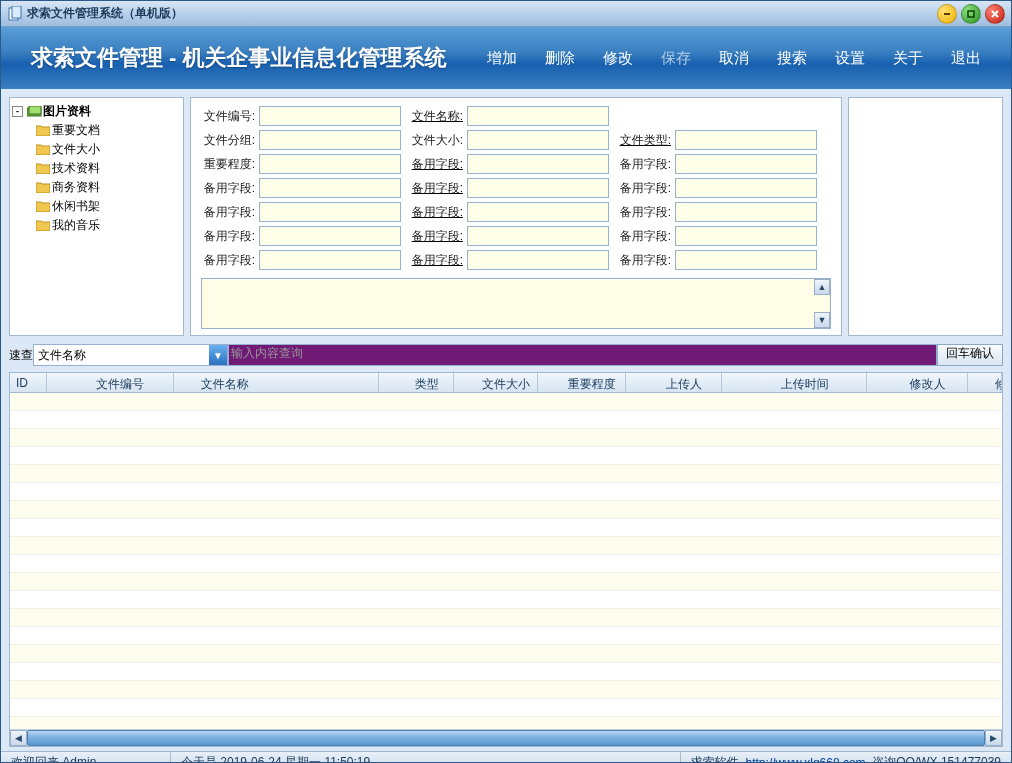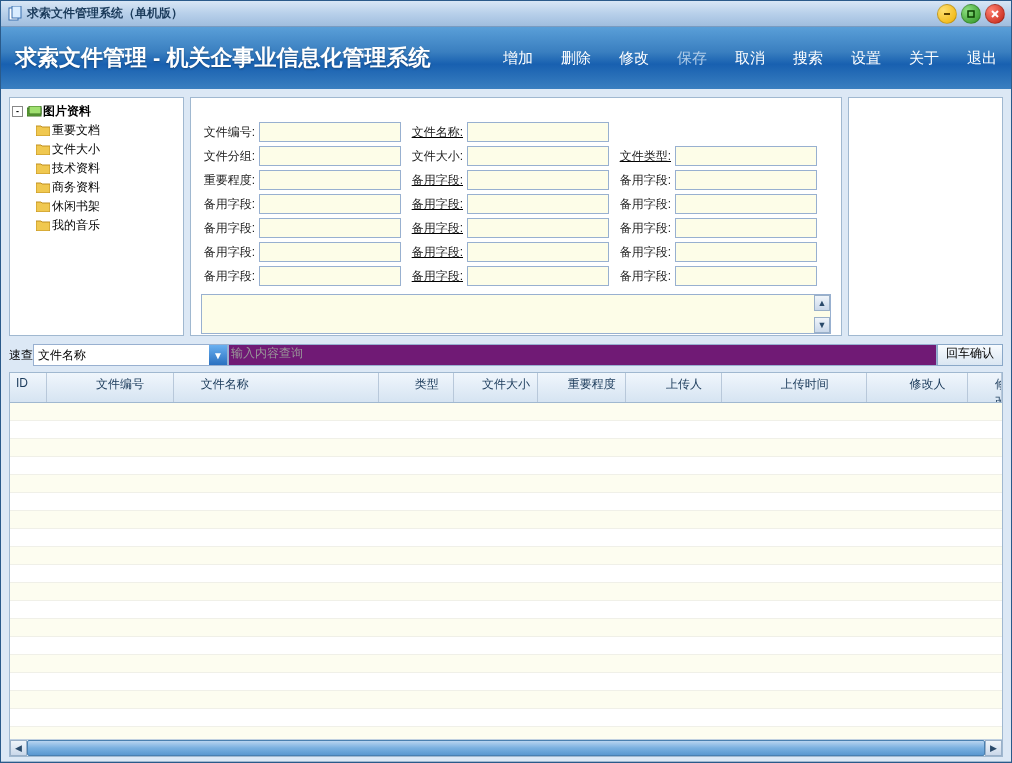--- a/index.html
+++ b/index.html
@@ -35,21 +35,21 @@
 }
 .win-btn.min { background: radial-gradient(circle at 30% 30%, #ffe070, #f0b000); }
 .win-btn.max { background: radial-gradient(circle at 30% 30%, #8ee080, #2a9020); }
 .win-btn.close { background: radial-gradient(circle at 30% 30%, #ff8070, #c02010); }
 
 .header-banner {
   height: 62px;
   background: linear-gradient(to bottom, #5a9fd8 0%, #3a7fc0 40%, #1860b0 60%, #3a7fc0 100%);
   display: flex;
   align-items: center;
-  padding: 0 14px;
+  padding: 0 30px;
   color: #fff;
 }
 .header-banner .main-title {
   font-size: 22px; font-weight: bold;
   text-shadow: 0 1px 2px rgba(0,0,0,0.3);
 }
 .header-banner .menu-bar {
   margin-left: auto;
   display: flex;
   gap: 28px;
@@ -77,21 +77,21 @@
 .tree-children { margin-left: 24px; }
 .tree-toggle { width: 11px; height: 11px; border: 1px solid #888; font-size: 9px; line-height: 9px; text-align: center; background: #fff; margin-right: 2px; }
 .folder-icon { width: 14px; height: 11px; display: inline-block; }
 .folder-icon svg { display: block; }
 .tree-label { color: #000; }
 
 .form-panel {
   flex: 1;
   background: #fff;
   border: 1px solid #a0b8d0;
-  padding: 24px 10px 6px 10px;
+  padding: 8px 10px 6px 10px;
   display: flex;
   flex-direction: column;
 }
 .form-grid {
   display: flex;
   flex-wrap: wrap;
 }
 .form-cell {
   display: flex;
   align-items: center;
@@ -165,21 +165,21 @@
   padding: 0 8px 4px 8px;
 }
 .table-container {
   background: #fff;
   border: 1px solid #a0b8d0;
 }
 .table-header {
   display: flex;
   background: linear-gradient(to bottom,#f0f6fc,#d6e4f2);
   border-bottom: 1px solid #a0b8d0;
-  height: 30px;
+  height: 20px;
   gap: 21px;
 }
 .th {
   border-right: 1px solid #b8c8da;
   padding: 3px 6px;
   color: #1a3a5a;
   font-size: 12px;
   text-align: left;
   overflow: hidden;
 }

